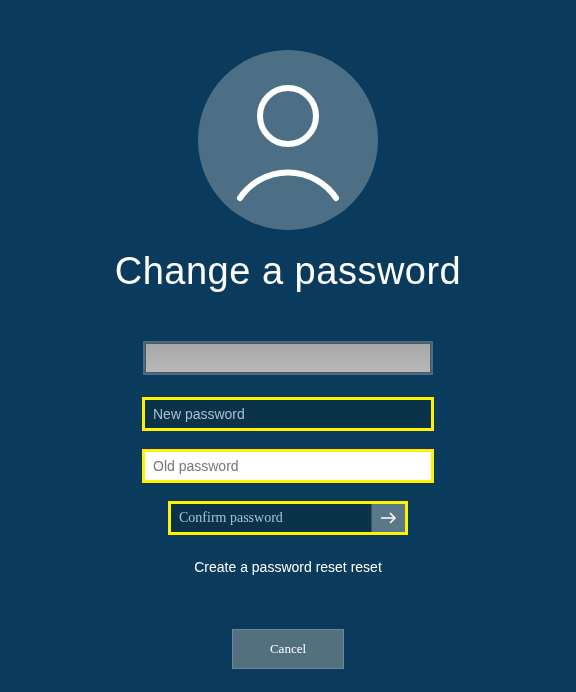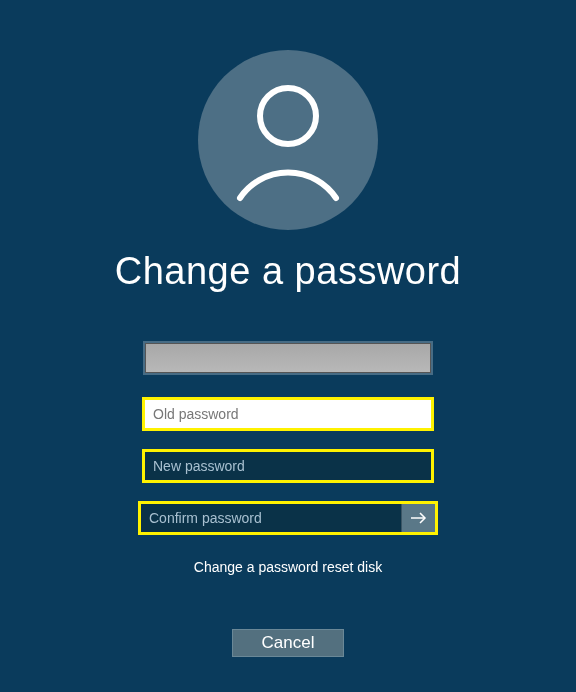--- a/index.html
+++ b/index.html
@@ -80,21 +80,22 @@
       outline: none;
     }
     input[type="password"].dark-input::placeholder {
       color: #a8c0d0;
     }
     .confirm-row {
       display: flex;
       align-items: stretch;
     }
     input[type="password"].dark-input.confirm {
-      width: 260px;
+      width: 200px;
+      font-family: Liberation Serif, serif;
     }
     .submit-arrow {
       width: 34px;
       height: 28px;
       background: #5a7888;
       border: none;
       display: flex;
       align-items: center;
       justify-content: center;
       cursor: pointer;
@@ -102,27 +103,27 @@
     }
     .reset-link {
       font-size: 14px;
       color: #ffffff;
       margin-top: 6px;
       cursor: pointer;
     }
     .cancel-btn {
       margin-top: 54px;
       width: 112px;
-      height: 28px;
+      height: 40px;
       background: #53707f;
       border: 1px solid #6a8897;
       color: #ffffff;
-      font-size: 17px;
+      font-size: 13px;
       cursor: pointer;
-      font-family: Liberation Sans, sans-serif;
+      font-family: Liberation Serif, serif;
     }
   </style>
 </head>
 <body>
 
 <div class="avatar-wrap">
   <svg width="180" height="180" viewBox="0 0 180 180">
     <circle cx="90" cy="90" r="90" fill="#4d6f85"></circle>
     <circle cx="90" cy="66" r="28" fill="none" stroke="#ffffff" stroke-width="6"></circle>
     <path d="M 42 148 A 58 58 0 0 1 138 148" fill="none" stroke="#ffffff" stroke-width="6" stroke-linecap="round"></path>
@@ -131,36 +132,36 @@
 
 <div class="title">Change a password</div>
 
 <div class="form">
 
   <div class="user-display-wrap">
     <div class="user-display"></div>
   </div>
 
   <div class="field-highlight">
-    <input type="password" class="white-input" placeholder="Old password" style="">
+    <input type="password" class="dark-input" placeholder="New password" style="">
   </div>
 
   <div class="field-highlight">
-    <input type="password" class="dark-input" placeholder="New password" style="">
+    <input type="password" class="white-input" placeholder="Old password" style="">
   </div>
 
   <div class="field-highlight">
     <div class="confirm-row">
       <input type="password" class="dark-input confirm" placeholder="Confirm password" style="">
       <button class="submit-arrow">
         <svg width="18" height="14" viewBox="0 0 18 14">
           <line x1="1" y1="7" x2="15" y2="7" stroke="#ffffff" stroke-width="1.5"></line>
           <polyline points="10,2 15,7 10,12" fill="none" stroke="#ffffff" stroke-width="1.5"></polyline>
         </svg>
       </button>
     </div>
   </div>
 
-  <div class="reset-link">Change a password reset disk</div>
+  <div class="reset-link">Create a password reset reset</div>
 
 </div>
 
 <button class="cancel-btn">Cancel</button>
 
 </body></html>

